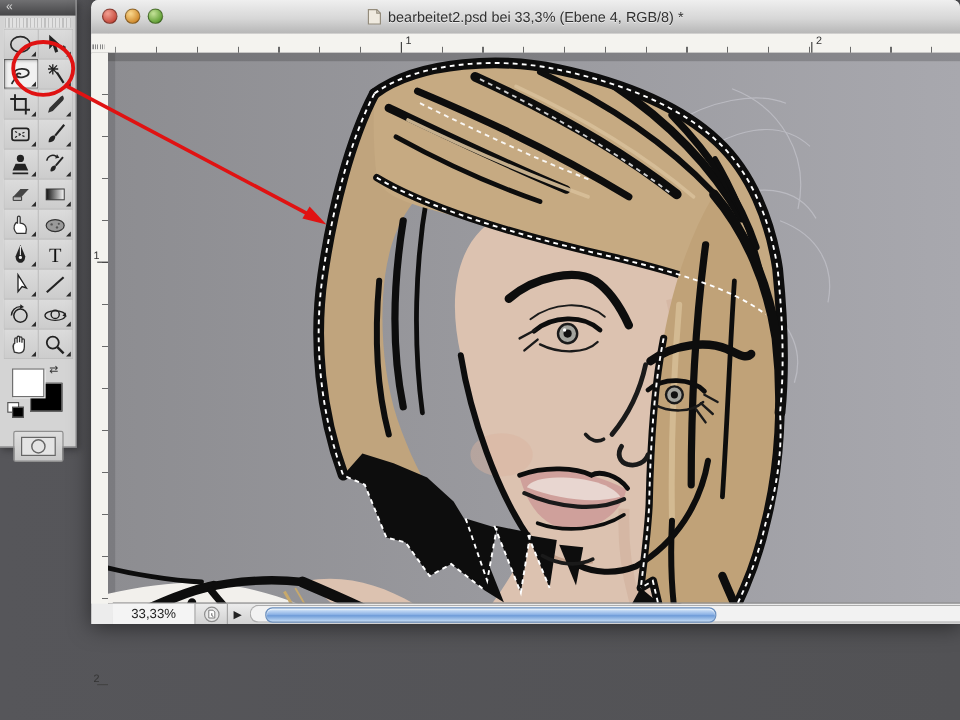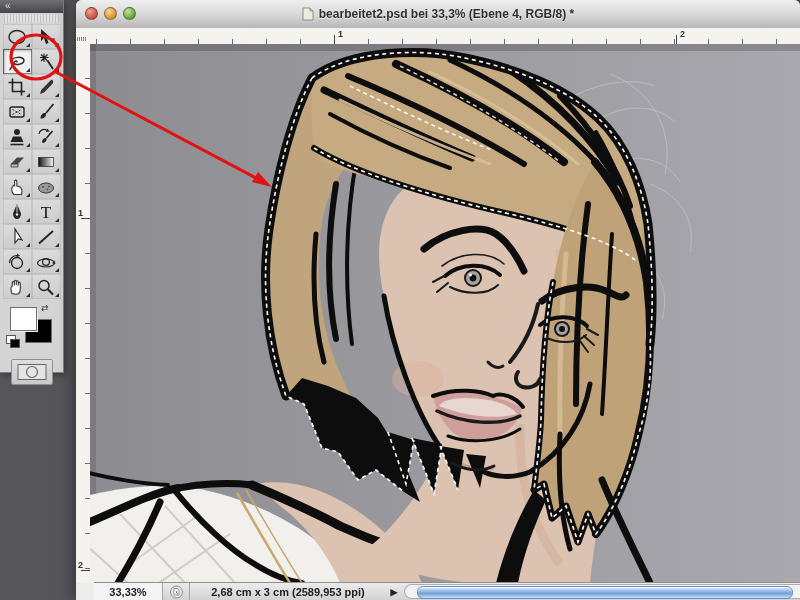--- a/index.html
+++ b/index.html
@@ -25,22 +25,22 @@
          border:1px solid #6f6f6f;box-shadow:1px 1px 0 #efefef;}
   .sw-bg{position:absolute;left:17px;top:14px;width:25px;height:22px;background:#000;
          border:1px solid #6f6f6f;}
   .sw-swap{position:absolute;left:33px;top:-2px;font-size:9px;color:#333;}
   .sw-mini{position:absolute;left:-2px;top:30px;width:14px;height:13px;}
   .sw-mini .m1{position:absolute;left:0;top:0;width:8px;height:7px;background:#fff;border:1px solid #555;}
   .sw-mini .m2{position:absolute;left:4px;top:4px;width:8px;height:7px;background:#000;border:1px solid #555;}
   .quickmask{width:40px;height:24px;margin:8px auto 0 auto;border:1px solid #8f8f8f;border-radius:2px;
              background:linear-gradient(#dedede,#c8c8c8);display:flex;align-items:center;justify-content:center;}
   
-  .window{position:absolute;left:76px;top:0;width:724px;height:600px;background:#ececec;
-          border-radius:6px 6px 0 0;box-shadow:0 2px 18px rgba(0,0,0,.5);font-weight:bold;}
+  .window{position:absolute;left:76px;top:0;width:724px;height:520px;background:#ececec;
+          border-radius:6px 6px 0 0;box-shadow:0 2px 18px rgba(0,0,0,.5);}
   .titlebar{position:absolute;left:0;top:0;right:0;height:28px;border-radius:6px 6px 0 0;
             background:linear-gradient(#efefef 0%,#d7d7d7 55%,#b6b6b6 100%);
             border-bottom:1px solid #707070;display:flex;align-items:center;justify-content:center;}
   .lights{position:absolute;left:9px;top:7px;display:flex;gap:6px;}
   .light{width:13px;height:13px;border-radius:50%;border:1px solid rgba(0,0,0,.35);box-sizing:border-box;}
   .light.red{background:radial-gradient(circle at 35% 30%,#f2a093,#c64a3c 75%);}
   .light.yellow{background:radial-gradient(circle at 35% 30%,#fad98f,#d08a2d 75%);}
   .light.green{background:radial-gradient(circle at 35% 30%,#c6e39a,#5f9e33 75%);}
   .titletext{font-size:12px;color:#303030;text-shadow:0 1px 0 rgba(255,255,255,.6);display:flex;align-items:center;gap:5px;}
   .ruler-h{position:absolute;left:14px;right:0;top:28px;height:16px;background:#f4f3ef;border-bottom:1px solid #5a5a5a;
@@ -457,23 +457,20 @@
       <div class="sb-zoom">
         <span>33,33%</span>
       </div>
       <div class="sb-icon">
         <svg width="15" height="14">
             <circle cx="7.5" cy="7" r="6" fill="#e6e6e6" stroke="#8e8e8e"></circle>
             <path d="M5,3.5 h3.5 l1.5,1.5 v5 h-5 Z" fill="#fff" stroke="#777" stroke-width=".8"></path>
             <path d="M7.5,6 v2 l1.3,.8" stroke="#555" stroke-width=".8" fill="none"></path>
           </svg>
       </div>
-      <div class="sb-info">
-        <span>2,68 cm x 3 cm (2589,953 ppi)</span>
-      </div>
       <div class="sb-flyout">
         <span style="font-size:9px;">▶</span>
       </div>
       <div class="sb-scroll">
         <div class="sb-thumb"></div>
       </div>
     </div>
   </div>
 
   <svg class="annotate" viewBox="0 0 800 600">

